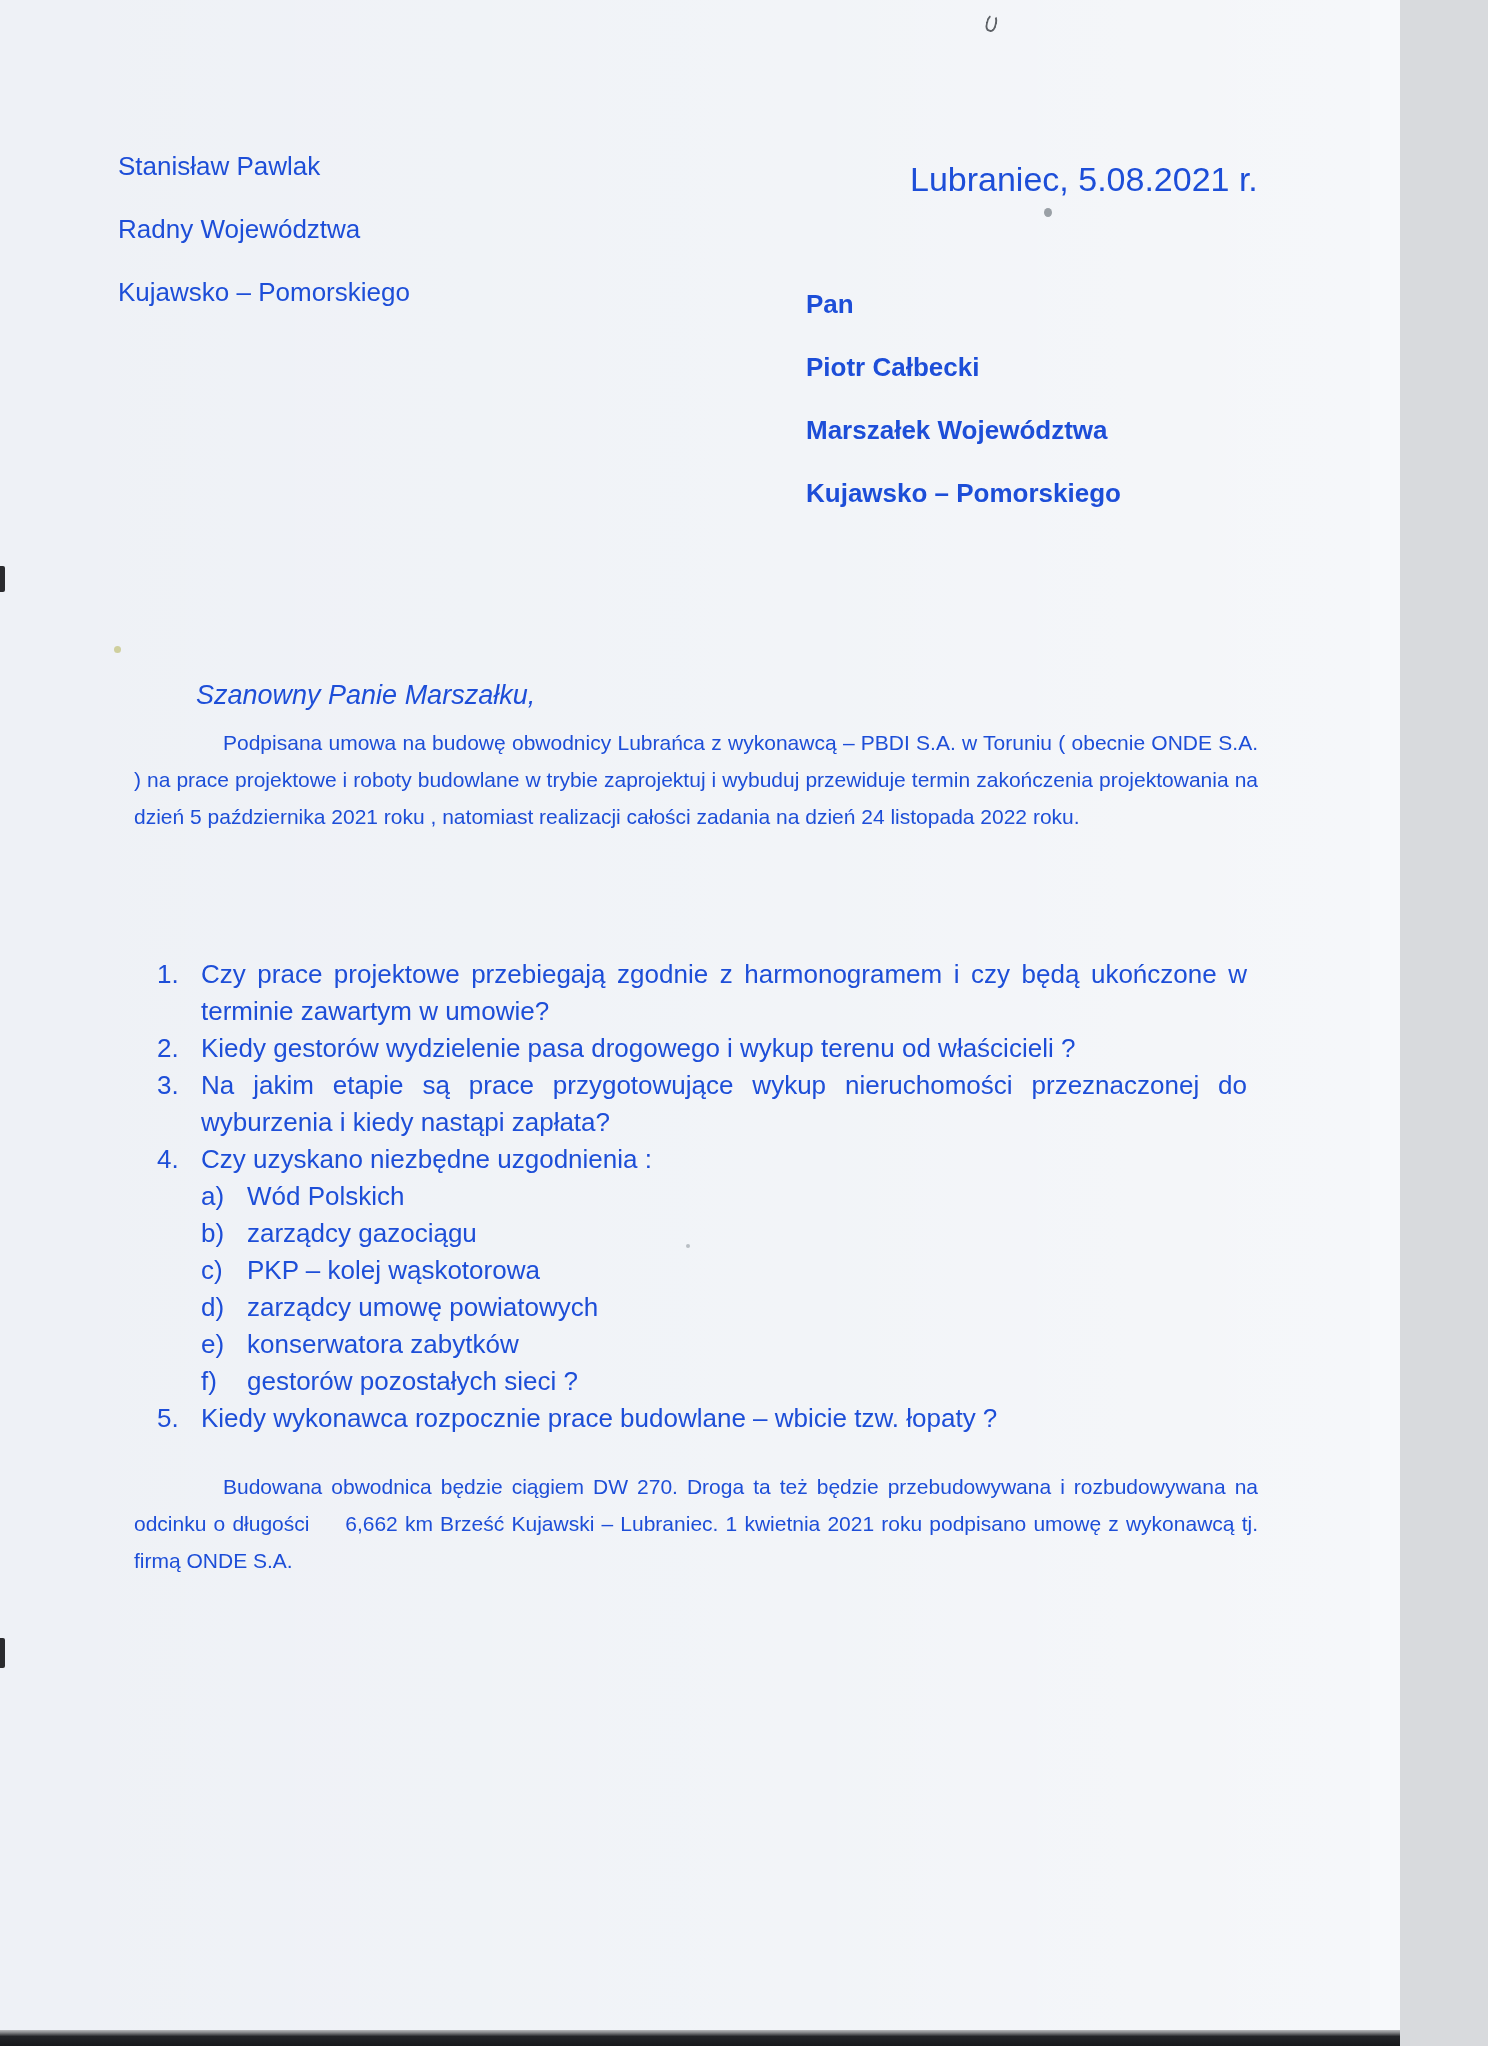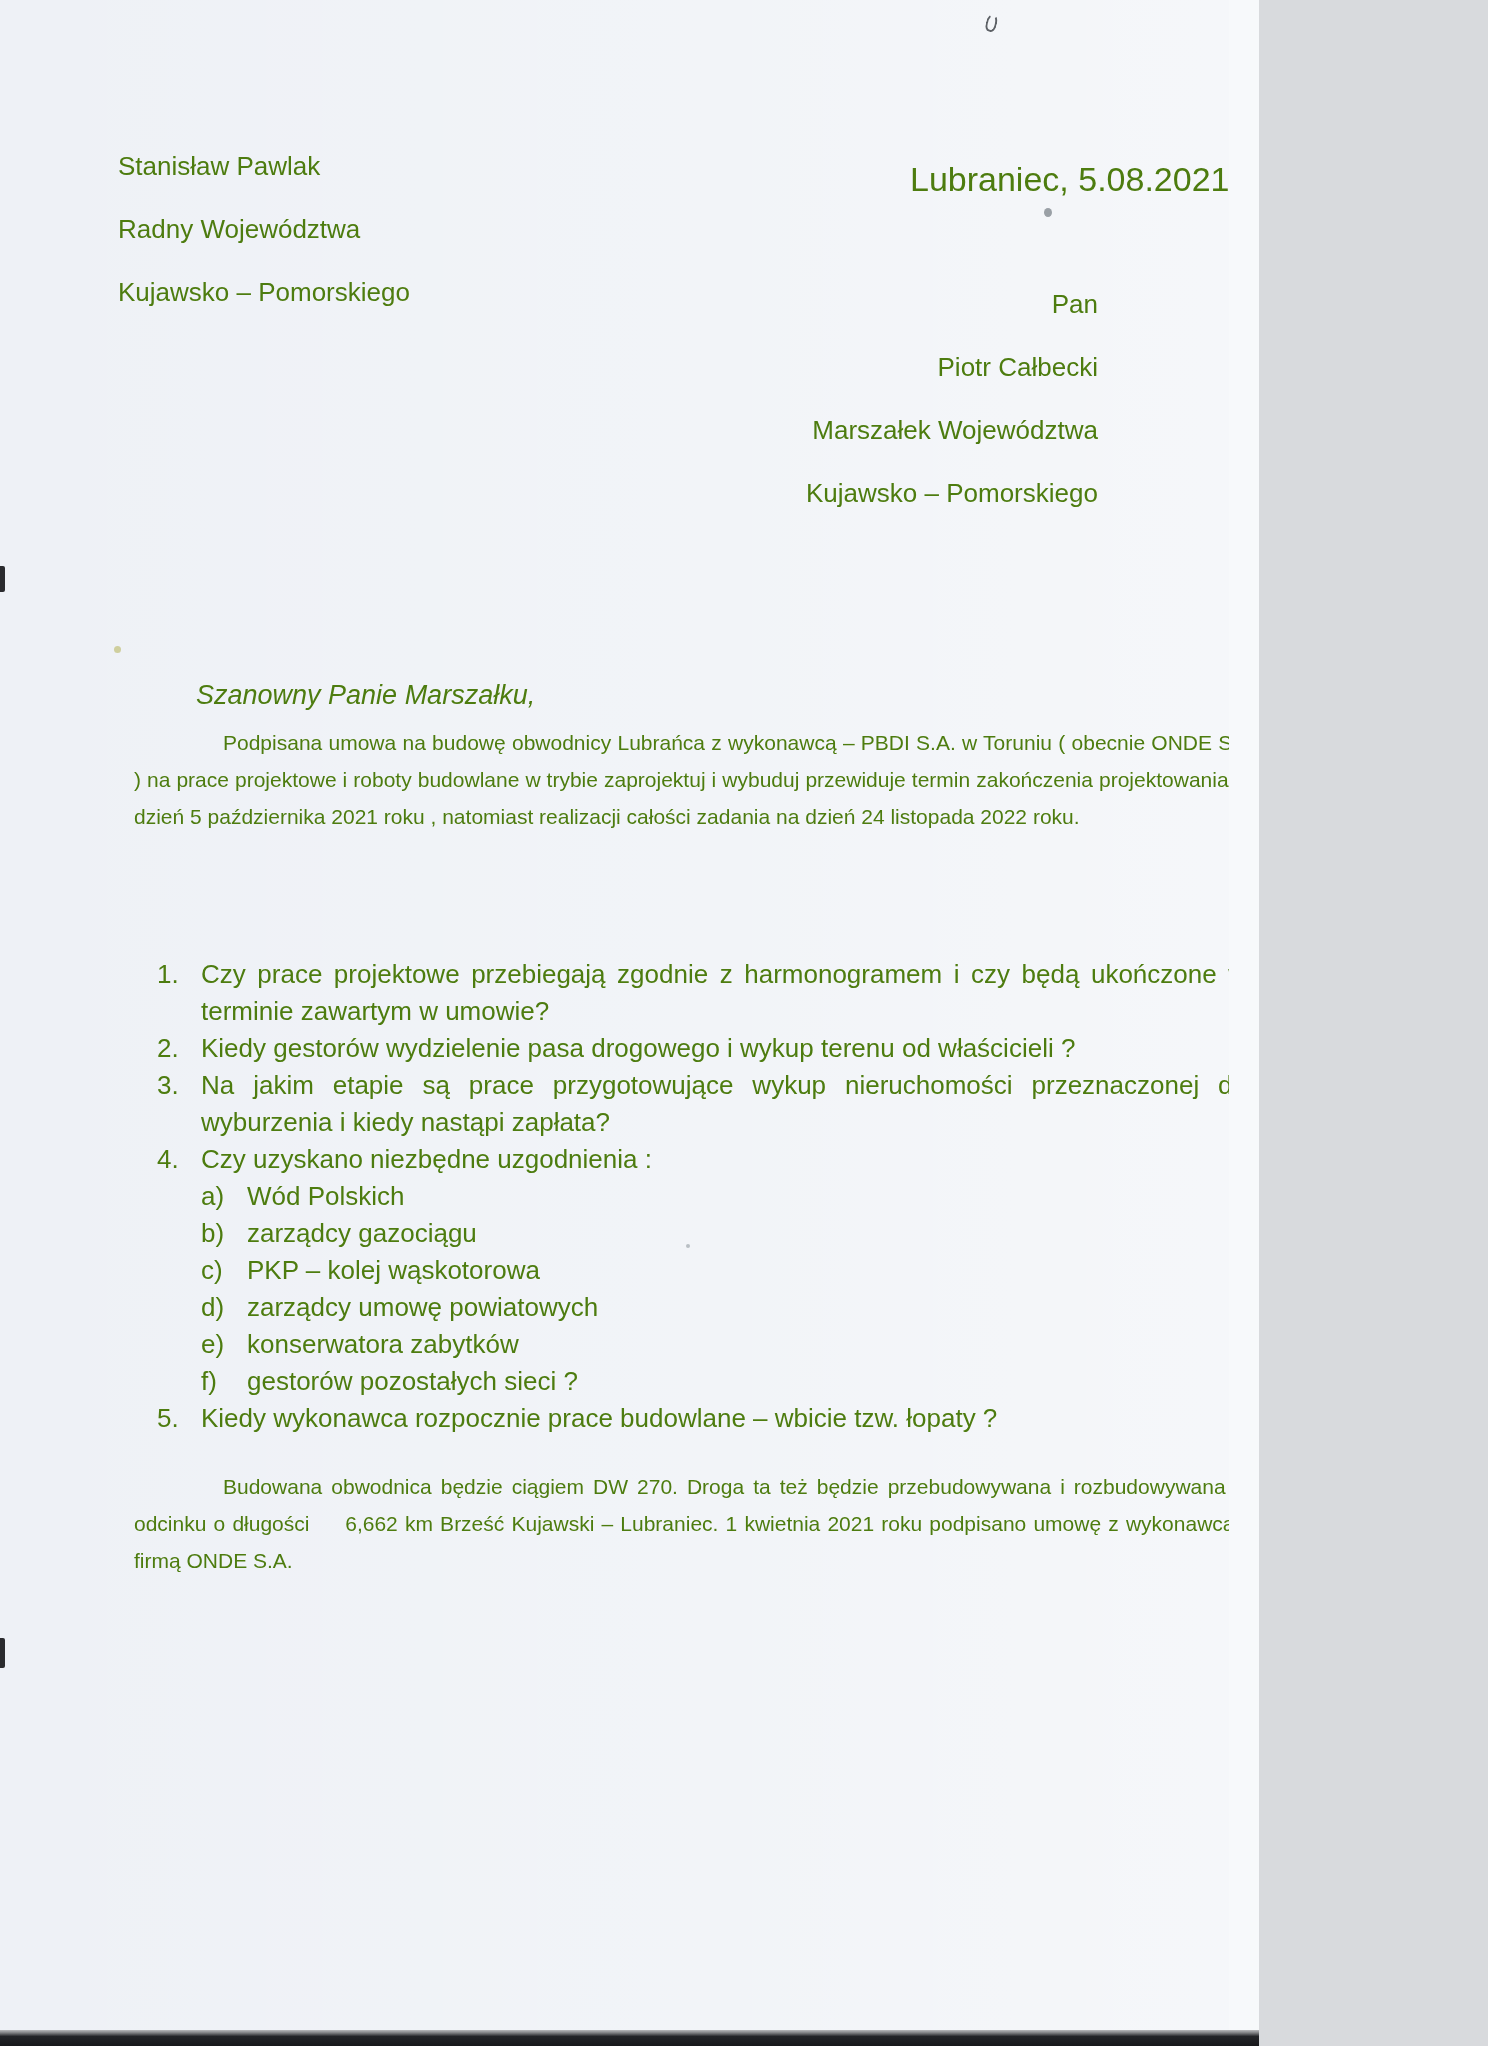--- a/index.html
+++ b/index.html
@@ -1,34 +1,34 @@
 <!DOCTYPE html>
 <html lang="pl"><head>
 <meta charset="utf-8">
 <style>
   html,body{margin:0;padding:0;background:#d8dadd;}
   .scan{
     position:relative;
-    width:1259px;height:2046px;
+    width:1400px;height:2046px;
     background:#eef1f6;
     overflow:hidden;
     font-family:"Liberation Sans", sans-serif;
-    color:#4d7c0f;
+    color:#1d4ed8;
   }
   
   .scan::before{
     content:"";position:absolute;inset:0;
     background:linear-gradient(90deg, rgba(255,255,255,0) 0%, rgba(255,255,255,0.25) 60%, rgba(255,255,255,0.45) 100%);
     pointer-events:none;
   }
   .line{font-size:26px;line-height:28px;white-space:nowrap;}
   .sender{position:absolute;left:118px;top:152px;}
   .sender .line{margin-bottom:35px;}
   .dateline{position:absolute;left:910px;top:160px;font-size:34px;white-space:nowrap;}
-  .recipient{position:absolute;left:806px;top:290px;font-weight:normal;text-align:right;}
+  .recipient{position:absolute;left:806px;top:290px;font-weight:bold;}
   .recipient .line{margin-bottom:35px;}
   .salutation{position:absolute;left:196px;top:660px;font-size:27px;font-style:italic;white-space:nowrap;margin-top:20px;}
   .para{position:absolute;left:118px;width:1124px;font-size:21px;line-height:37px;text-align:justify;margin-left:16px;}
   .p1{top:724px;text-indent:89px;}
   .p2{position:absolute;left:196px;top:901px;font-size:26px;white-space:nowrap;}
   .p3{top:1468px;text-indent:89px;}
   .qlist{position:absolute;left:157px;top:956px;width:1090px;font-size:26px;line-height:37px;}
   .li{display:flex;align-items:flex-start;}
   .li .num{flex:0 0 44px;}
   .li .li-text{flex:1;text-align:justify;}

